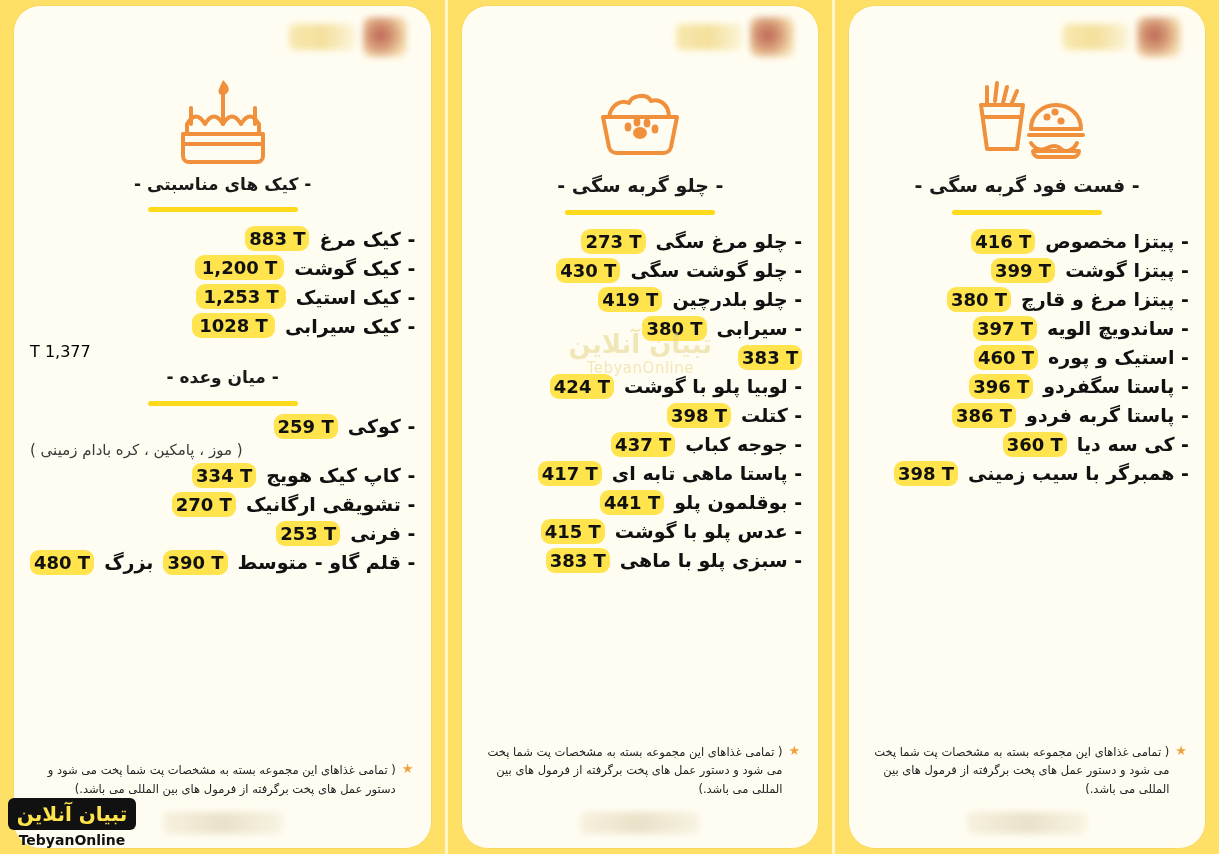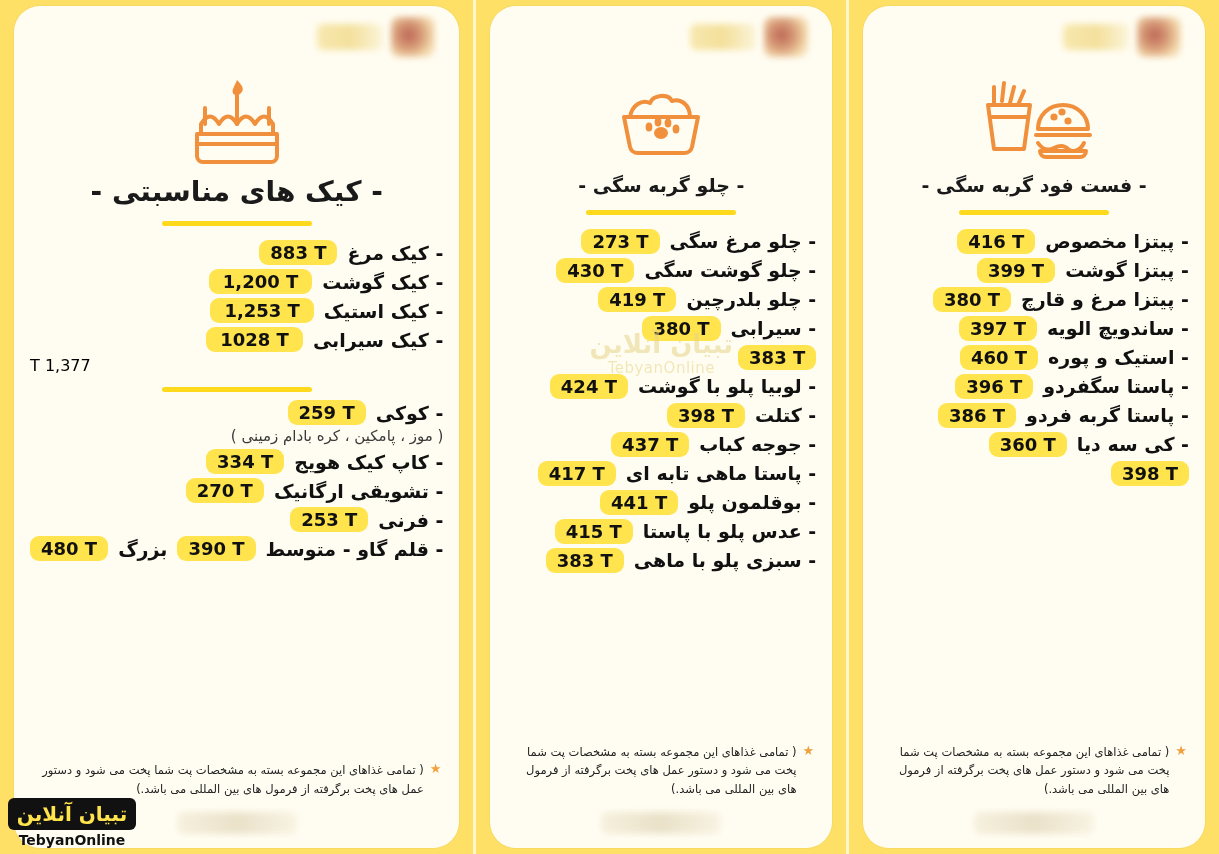--- a/index.html
+++ b/index.html
@@ -69,21 +69,21 @@
   .icon-wrap svg{display:block}
   .title{
     text-align:center;
     color:#1a1a1a;
     font-size:19px;
     font-weight:bold;
     margin:6px 10px 0;
     letter-spacing:.2px;
     line-height:1.25;
   }
-  .title.small{font-size:28px}
+  .title.small{font-size:17px}
   .rule{
     height:5px;
     background:#ffd91c;
     border-radius:3px;
     margin:12px auto 8px;
     width:150px;
   }
   .items{
     flex:1 1 auto;
     padding:2px 16px 0 16px;
@@ -101,29 +101,29 @@
     font-size:19px;
     color:#111;
     font-weight:bold;
   }
   .row .price{
     font-size:18px;
     font-weight:bold;
     color:#111;
     background:#ffe44d;
     border-radius:9px;
-    padding:2px 11px;
+    padding:2px 4px;
     font-family:"DejaVu Sans", sans-serif;
     direction:ltr;
   }
-  .row .price.wide{padding:2px 14px}
+  .row .price.wide{padding:2px 7px}
   .sub-note{
     font-size:15px;
     color:#3a3a3a;
-    text-align:right;
+    text-align:left;
     margin:-2px 0 4px;
     direction:rtl;
   }
   .row.redacted .name{
     position:relative;
   }
   .redact-bar{
     display:inline-block;
     width:92px;height:17px;
     background:#111;
@@ -255,20 +255,21 @@
         </div>
         <div class="row">
           <span class="name">- پاستا گربه فردو</span>
           <span class="price">386 T</span>
         </div>
         <div class="row">
           <span class="name">- کی سه دیا</span>
           <span class="price">360 T</span>
         </div>
         <div class="row">
+          <span class="name">- همبرگر با سیب زمینی</span>
           <span class="price">398 T</span>
         </div>
       </div>
       <div class="footnote">
         <span class="star">★</span>
         <span>( تمامی غذاهای این مجموعه بسته به مشخصات پت شما پخت می شود و دستور عمل های پخت برگرفته از فرمول های بین المللی می باشد.)</span>
       </div>
       <div class="bottom-logo">
         <div class="bottom-blur"></div>
       </div>
@@ -330,21 +331,21 @@
         </div>
         <div class="row">
           <span class="name">- پاستا ماهی تابه ای</span>
           <span class="price">417 T</span>
         </div>
         <div class="row">
           <span class="name">- بوقلمون پلو</span>
           <span class="price">441 T</span>
         </div>
         <div class="row">
-          <span class="name">- عدس پلو با پاستا</span>
+          <span class="name">- عدس پلو با گوشت</span>
           <span class="price">415 T</span>
         </div>
         <div class="row">
           <span class="name">- سبزی پلو با ماهی</span>
           <span class="price">383 T</span>
         </div>
       </div>
       <div class="footnote">
         <span class="star">★</span>
         <span>( تمامی غذاهای این مجموعه بسته به مشخصات پت شما پخت می شود و دستور عمل های پخت برگرفته از فرمول های بین المللی می باشد.)</span>
@@ -393,20 +394,21 @@
           <span class="price wide">1,253 T</span>
         </div>
         <div class="row">
           <span class="name">- کیک سیرابی</span>
           <span class="price wide">1028 T</span>
         </div>
         <div class="price-solo">
           <span class="price wide">1,377 T</span>
         </div>
 
+        <div class="title small" style="margin-top:6px">- میان وعده -</div>
         <div class="rule"></div>
 
         <div class="row">
           <span class="name">- کوکی</span>
           <span class="price">259 T</span>
         </div>
         <div class="sub-note">( موز ، پامکین ، کره بادام زمینی )</div>
         <div class="row">
           <span class="name">- کاپ کیک هویج</span>
           <span class="price">334 T</span>

